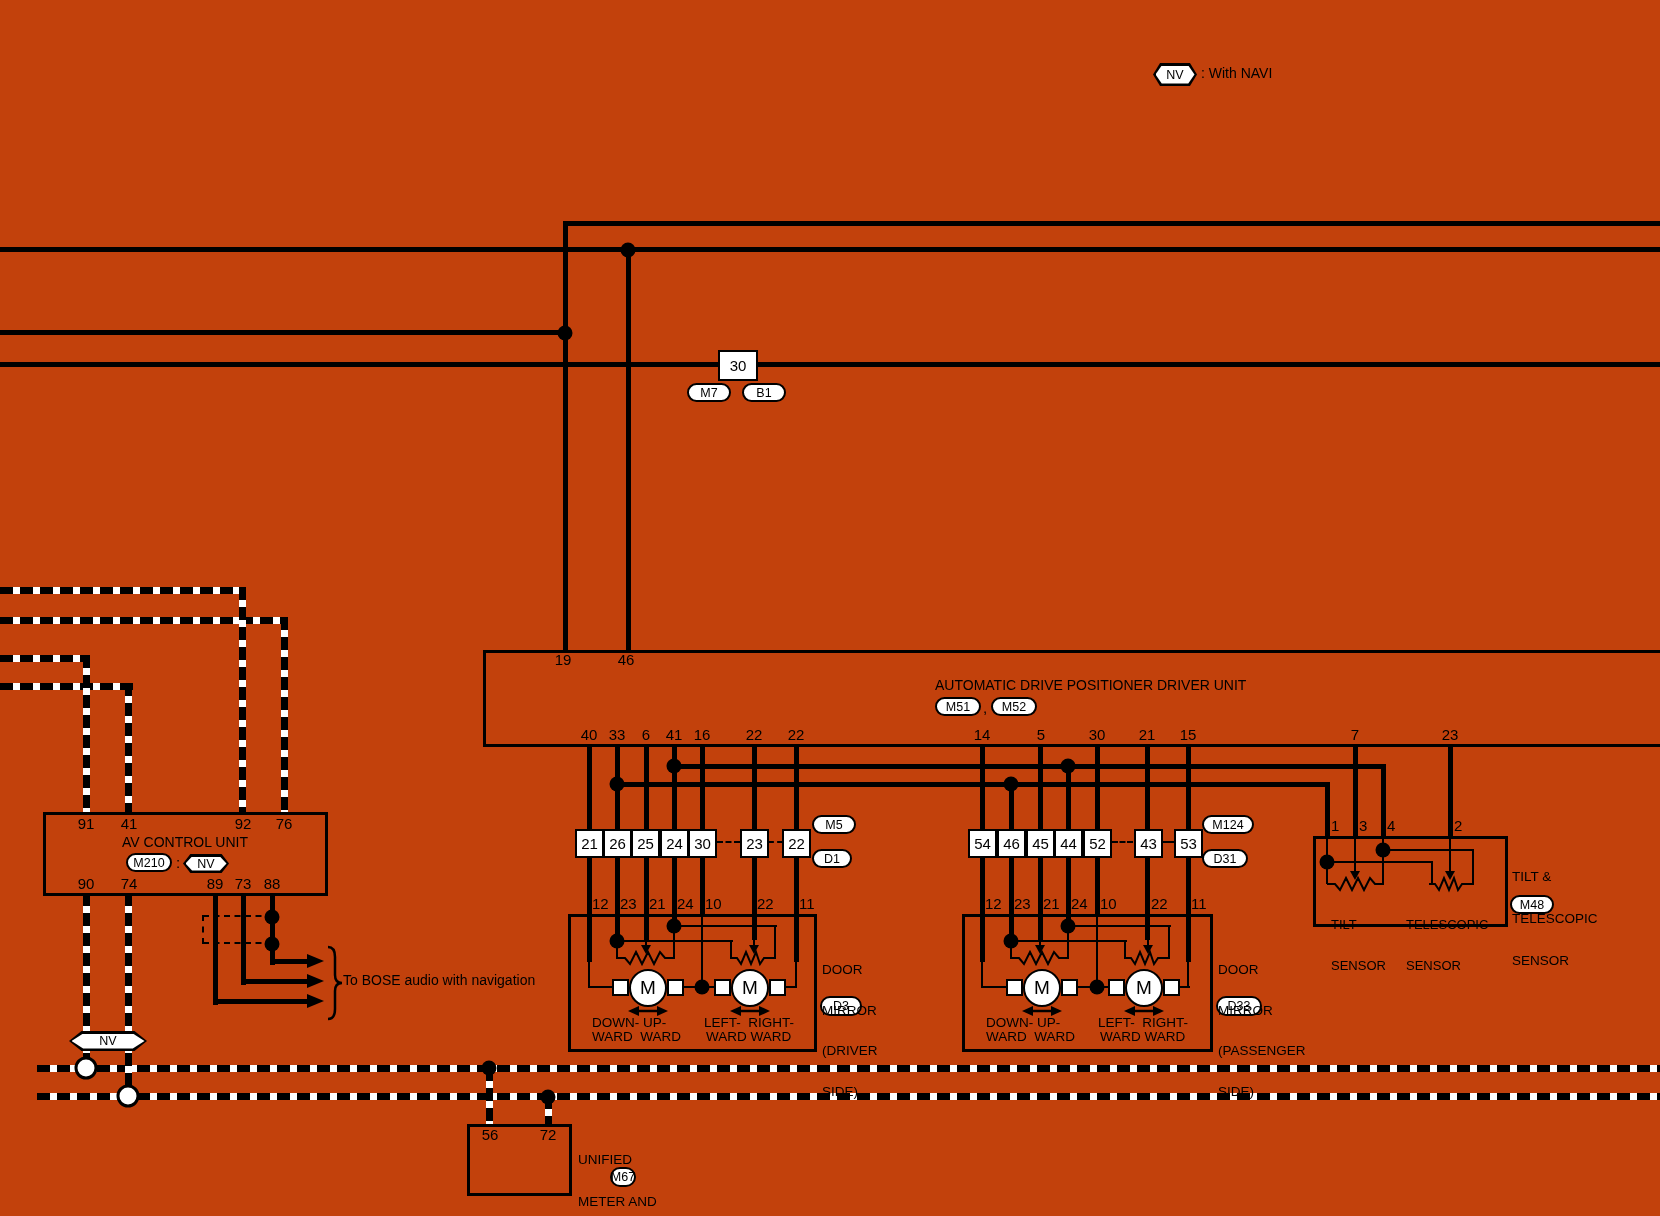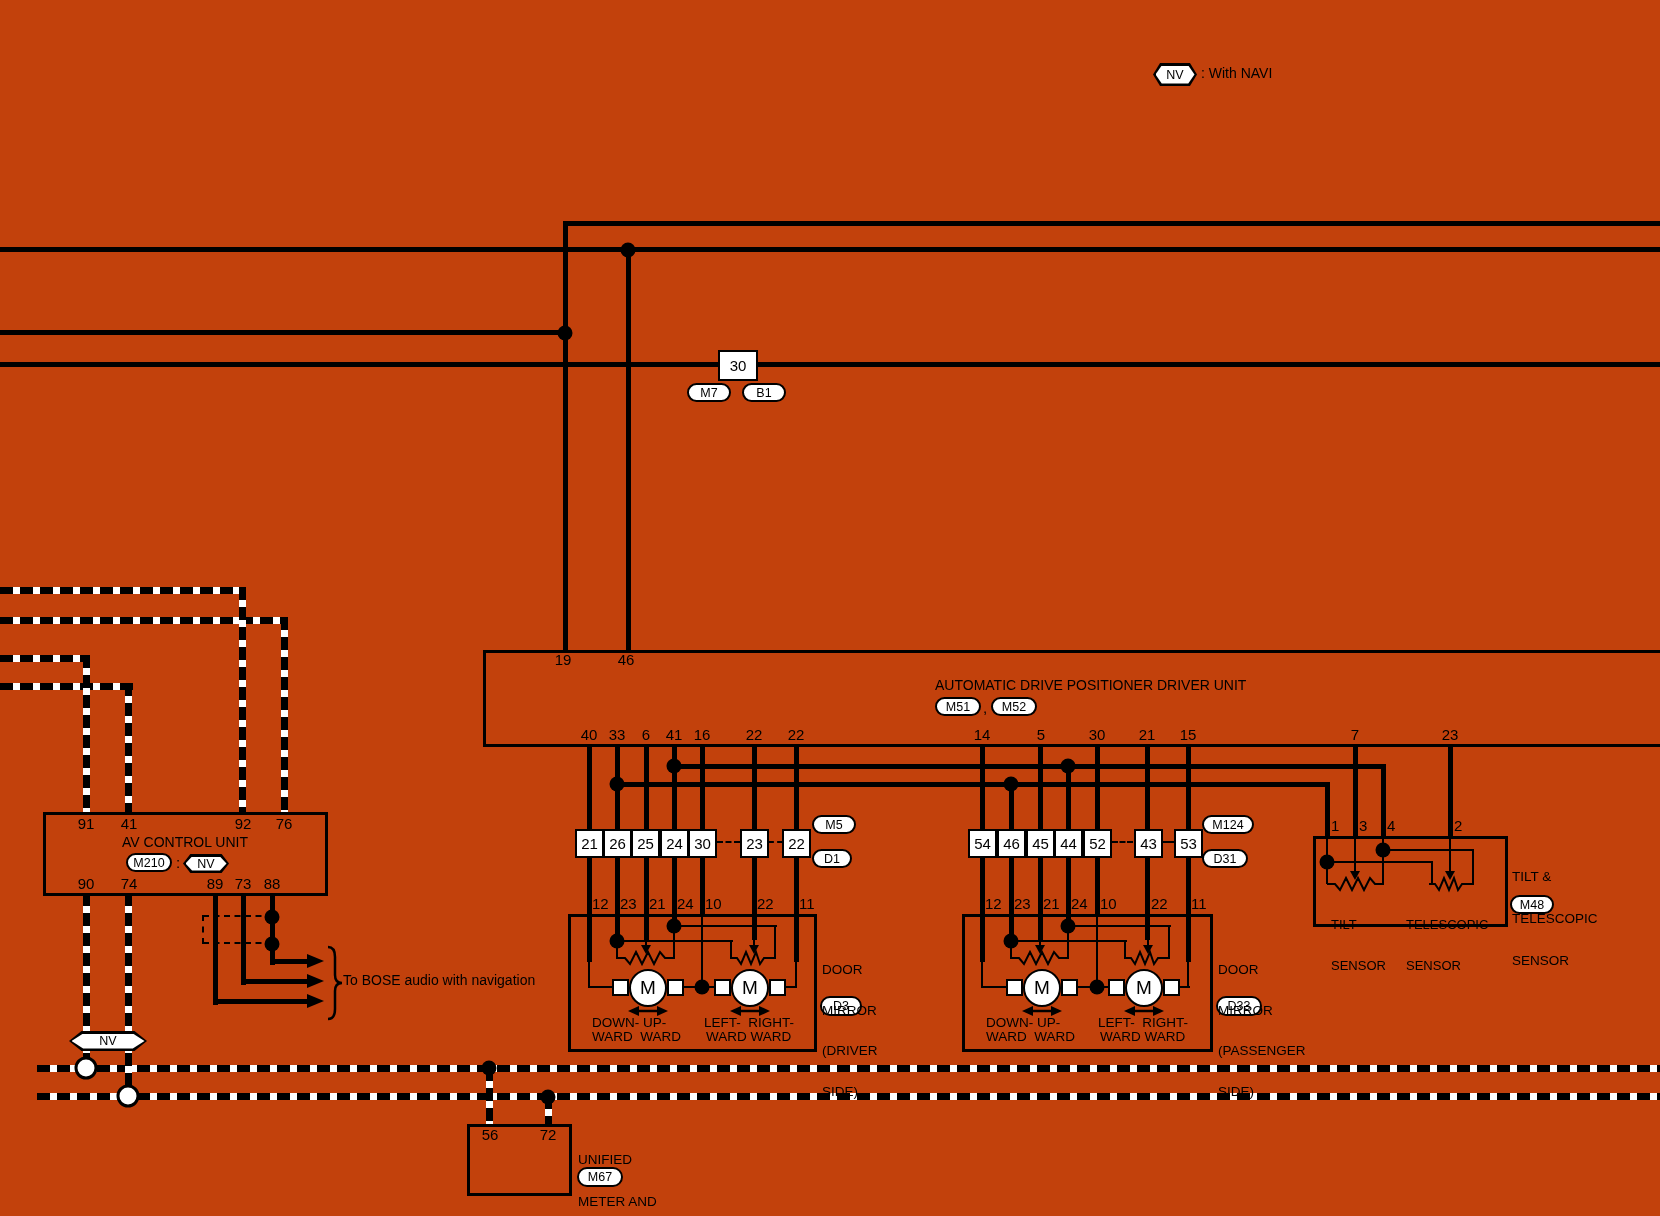--- a/index.html
+++ b/index.html
@@ -400,17 +400,17 @@
     </div>
 
   <div class="box" style="left:467px;top:1124px;width:105px;height:72px"></div>
   <span class="lb ctr" style="left:490px;top:1127px">56</span>
   <span class="lb ctr" style="left:548px;top:1127px">72</span>
   <div class="nameblock" style="left:578px;top:1125px;line-height:14px">
     <div>UNIFIED</div>
     <div>METER AND</div>
     
   </div>
-  <div class="oval" style="left:577px;top:1167px;width:46px;height:20px">
+  <div class="oval" style="left:610px;top:1167px;width:26px;height:20px">
       <span>M67</span>
     </div>
 
 </div>
 
 </body></html>

